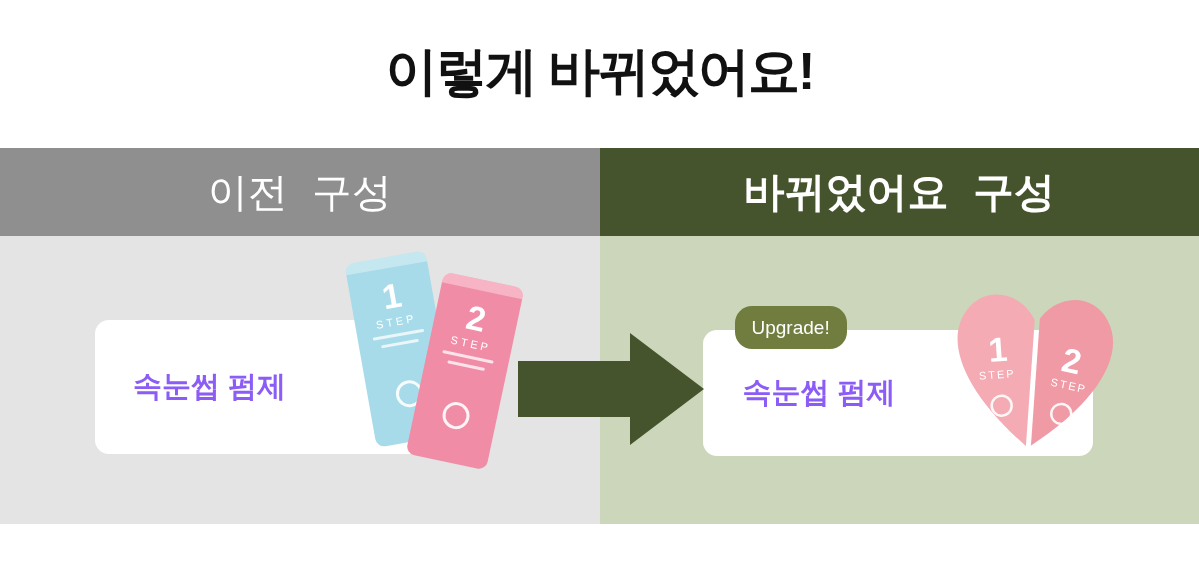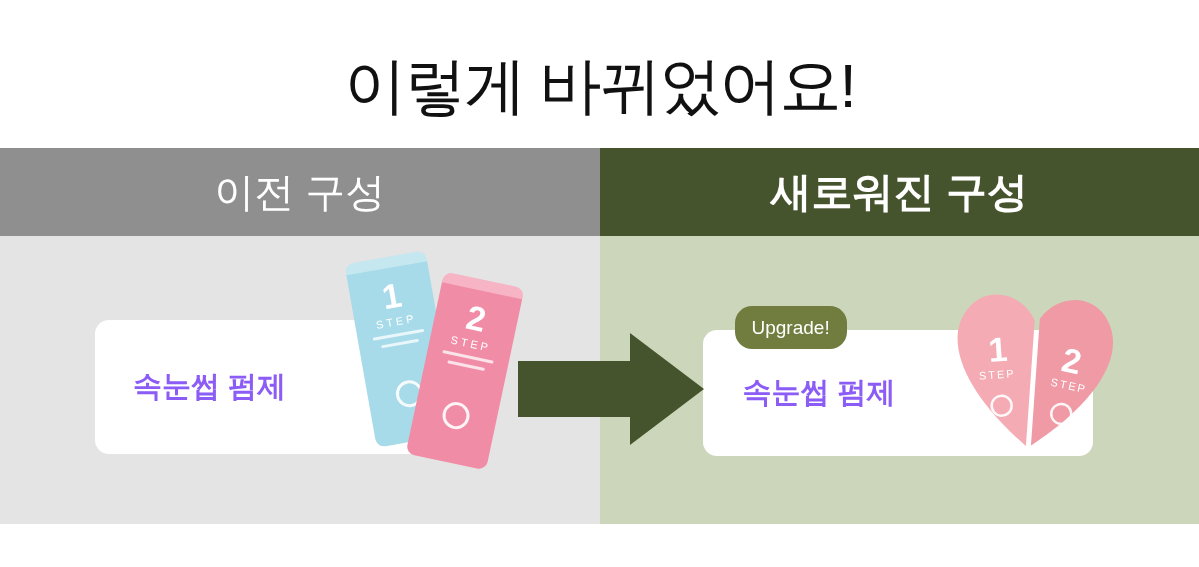--- a/index.html
+++ b/index.html
@@ -6,31 +6,32 @@
   body {
     width: 1199px; height: 567px;
     position: relative;
     background: #ffffff;
     font-family: "Liberation Sans", sans-serif;
     overflow: hidden;
   }
   .title {
     position: absolute; top: 2px; left: 0; width: 100%;
     text-align: center;
-    font-size: 62px; font-weight: 400; letter-spacing: -2px;
+    font-size: 52px; font-weight: 700; letter-spacing: -2px;
     color: var(--heading-text, #111111);
   }
   .panels {
     position: absolute; top: 148px; left: 0;
     width: 1199px; height: 376px; display: flex;
   }
   .panel { position: relative; width: 599.5px; height: 376px; }
   .panel-header {
     height: 88px; display: flex; align-items: center; justify-content: center;
     color: #ffffff;
+    font-family: Liberation Mono, monospace;
   }
   .panel.before .panel-header { background: var(--before-header-bg, #8f8f8f); font-size: 40px; font-weight: 500; }
   .panel.after  .panel-header { background: var(--after-header-bg, #46542e); font-size: 41px; font-weight: 700; }
   .panel-body { position: relative; height: 288px; }
   .panel.before .panel-body { background: var(--before-body-bg, #e4e4e4); }
   .panel.after  .panel-body { background: var(--after-body-bg, #ccd6ba); }
 
   .card {
     position: absolute; background: var(--card-bg, #ffffff);
     border-radius: 14px; display: flex; align-items: center;
@@ -110,21 +111,21 @@
         <div class="step">STEP</div>
         <div class="bar"></div>
         <div class="bar short"></div>
         <div class="seal-circle"></div>
       </div>
     </div>
   </div>
 
   <div class="panel after">
     <div class="panel-header">
-      <span>새로워진 구성</span>
+      <span>바뀌었어요 구성</span>
     </div>
     <div class="panel-body">
       <div class="badge">
         <span>Upgrade!</span>
       </div>
       <div class="card">
         <span>속눈썹 펌제</span>
       </div>
 
       <div class="heart">

